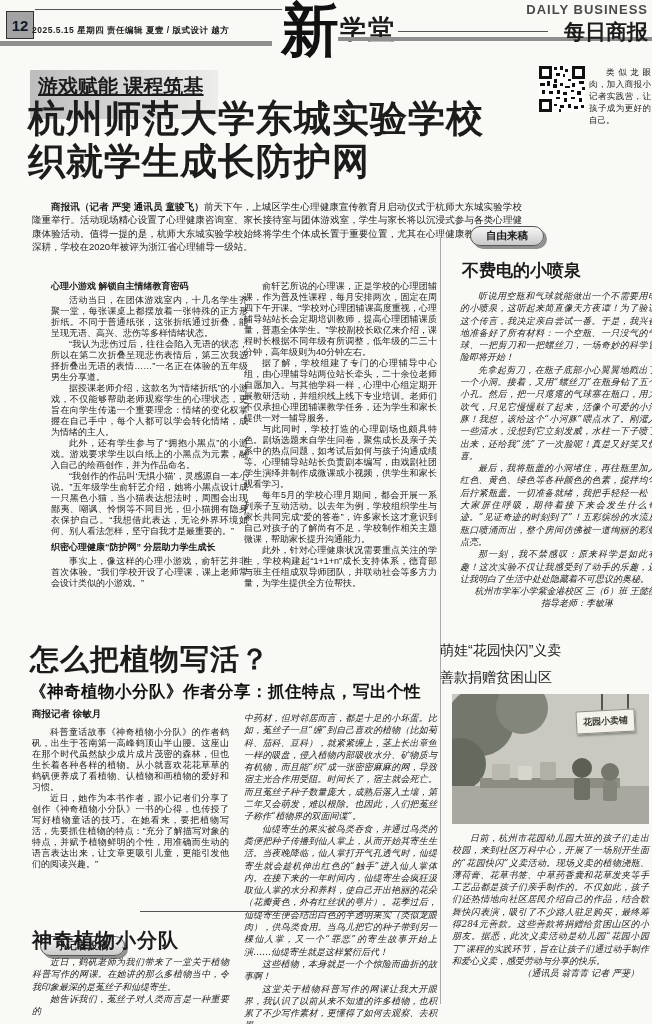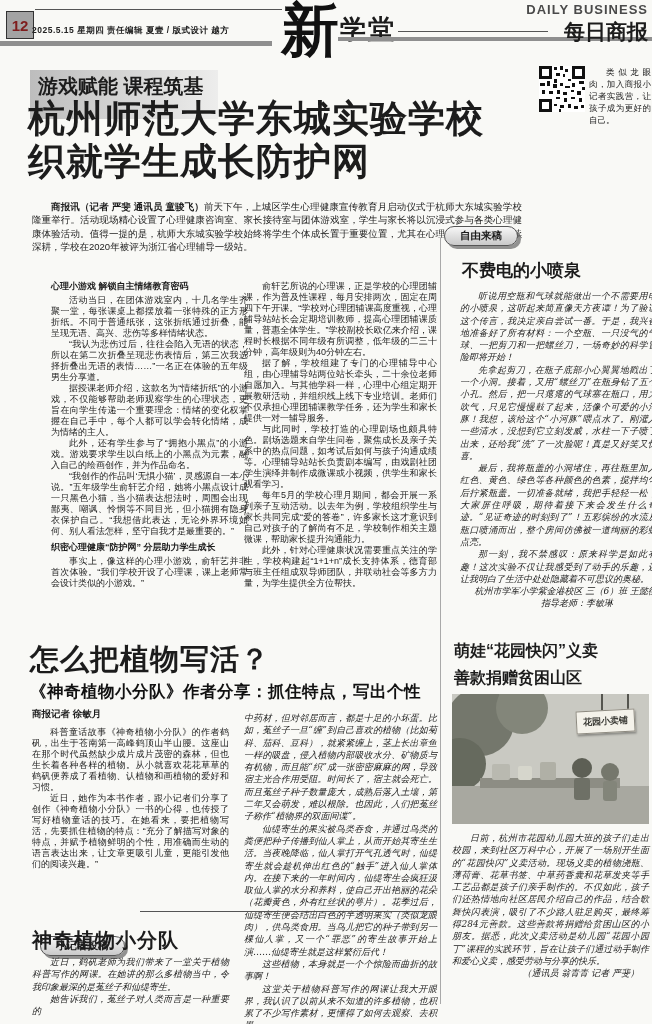--- a/index.html
+++ b/index.html
@@ -2,33 +2,33 @@
 <html><head>
 <meta charset="utf-8">
 <style>
   html,body{margin:0;padding:0;background:#e4e4e0;}
   .page{position:relative;width:652px;height:1024px;margin:0 auto;background:#f9f9f6;
         overflow:hidden;font-family:"Liberation Sans",sans-serif;color:#1c1c1c;
         box-shadow:0 0 4px rgba(0,0,0,.25);}
   .abs{position:absolute;}
   
   .rule{background:#555;}
-  .pagenum{left:6px;top:11px;width:26px;height:26px;background:#a3a3a3;color:#7f1d1d;
+  .pagenum{left:6px;top:11px;width:26px;height:26px;background:#a3a3a3;color:#0f172a;
            border:1px solid #333;display:flex;align-items:center;justify-content:center;
            font-size:15px;font-weight:bold;}
   .dateline{left:32px;top:25px;font-size:8.5px;font-weight:bold;color:#222;letter-spacing:.5px;}
   .logo-xin{left:281px;top:-8px;font-family:"DejaVu Serif",serif;font-size:58px;font-weight:bold;color:#111;}
   .logo-tang{left:340px;top:12px;font-size:26px;font-weight:900;letter-spacing:2px;}
   .mast{right:4px;top:2px;width:220px;text-align:right;}
   .mast-en{font-size:13px;font-weight:bold;color:#4a4a4a;letter-spacing:1px;}
   .mast-cn{font-size:21px;font-weight:900;margin-top:1px;}
   .bar{background:#8f8f8f;}
   
   .kicker{left:30px;top:70px;padding:3px 14px 19px 8px;font-size:20px;font-weight:bold;
-          background:linear-gradient(90deg,#bdbdbd,#ededec);}
+          background:linear-gradient(90deg,#bdbdbd,#ededec);text-decoration:underline;}
   .h1{left:28px;font-size:37px;font-weight:900;letter-spacing:1px;white-space:nowrap;}
   
   .qrbox{left:539px;top:66px;width:113px;display:flex;gap:4px;}
   .qrtext{font-size:8.5px;line-height:12px;text-align:justify;text-indent:2em;width:62px;color:#222;}
   
   .col{text-align:justify;}
   .col p{margin:0;font-size:9px;line-height:11px;text-align:justify;}
   .col p.ind{text-indent:2em;}
   .lead{left:32px;top:190px;width:490px;font-size:9.5px;line-height:13.5px;text-align:justify;text-indent:2em;}
   .lead b{font-weight:bold;}
@@ -41,21 +41,21 @@
   .pr10{padding-right:10px;}
   
   .badge{display:inline-block;border:1px solid #555;border-radius:11px;padding:2px 15px;
          font-size:10.5px;font-weight:bold;background:linear-gradient(#f7f7f7,#c9c9c9);
          box-shadow:3px 3px 0 rgba(110,110,110,.75);}
   
   .int-title{left:30px;top:640px;font-size:29px;font-weight:900;letter-spacing:1px;}
   .int-sub{left:30px;top:681px;font-size:16.5px;font-weight:600;letter-spacing:.5px;color:#111;}
   .byline{left:32px;top:708px;font-size:9.5px;font-weight:bold;}
   .essay-title{left:32px;top:927px;font-size:20px;font-weight:900;letter-spacing:1px;}
-  .char-title{left:454px;top:637px;font-size:16px;font-weight:700;line-height:27px;}
+  .char-title{left:440px;top:637px;font-size:14px;font-weight:400;line-height:27px;}
   
   .photo{left:452px;top:694px;width:197px;height:130px;background:#c7c7c1;overflow:hidden;}
   .photo-sign{position:absolute;right:14px;top:16px;background:#f4f2ea;border:1px solid #8d8a80;
               padding:4px 6px;font-size:9px;font-weight:bold;color:#3a3a35;transform:rotate(-3deg);
               writing-mode:horizontal-tb;box-shadow:1px 2px 2px rgba(0,0,0,.3);}
   .vrule{left:440px;top:238px;width:1px;height:766px;background:#a9a9a9;}
   .hline{left:140px;top:911px;width:297px;height:1px;background:#555;}
 </style>
 </head>
 <body>
@@ -140,21 +140,21 @@
   <div class="abs col" style="left:244px;top:281px;width:193px;">
     <p class="ind">俞轩艺所说的心理课，正是学校的心理团辅课，作为普及性课程，每月安排两次，固定在周四下午开课。“学校对心理团辅课高度重视，心理辅导站站长会定期培训教师，提高心理团辅课质量，普惠全体学生。”学校副校长欧亿来介绍，课程时长根据不同年级有所调整，低年级的二三十分钟，高年级则为40分钟左右。</p>
     <p class="ind">据了解，学校组建了专门的心理辅导中心组，由心理辅导站两位站长牵头，二十余位老师自愿加入。与其他学科一样，心理中心组定期开展教研活动，并组织线上线下专业培训。老师们不仅承担心理团辅课教学任务，还为学生和家长提供一对一辅导服务。</p>
     <p class="ind">与此同时，学校打造的心理剧场也颇具特色。剧场选题来自学生问卷，聚焦成长及亲子关系中的热点问题，如考试后如何与孩子沟通成绩等。心理辅导站站长负责剧本编写，由戏剧社团学生演绎并制作成微课或小视频，供学生和家长观看学习。</p>
     <p class="ind">每年5月的学校心理月期间，都会开展一系列亲子互动活动。以去年为例，学校组织学生与家长共同完成“爱的答卷”，许多家长这才意识到自己对孩子的了解尚有不足，学校制作相关主题微课，帮助家长提升沟通能力。</p>
     <p class="ind">此外，针对心理健康状况需要重点关注的学生，学校构建起“1+1+n”成长支持体系，德育部与班主任组成双导师团队，并联动社会等多方力量，为学生提供全方位帮扶。</p>
   </div>
 
   <div class="abs vrule"></div>
 
-  <span class="abs badge" style="left:444px;top:226px;">自由来稿</span>
+  <span class="abs badge" style="left:470px;top:226px;">自由来稿</span>
   <div class="abs" style="left:462px;top:259px;font-size:17px;font-weight:bold;">不费电的小喷泉</div>
   <div class="abs col kai" style="left:452px;top:290px;width:197px;margin-left:8px;">
     <p class="ind">听说用空瓶和气球就能做出一个不需要用电的小喷泉，这听起来简直像天方夜谭！为了验证这个传言，我决定亲自尝试一番。于是，我兴奋地准备好了所有材料：一个空瓶、一只没气的气球、一把剪刀和一把螺丝刀，一场奇妙的科学冒险即将开始！</p>
     <p class="ind">先拿起剪刀，在瓶子底部小心翼翼地戳出了一个小洞。接着，又用“螺丝刀”在瓶身钻了五个小孔。然后，把一只瘪瘪的气球塞在瓶口，用力吹气，只见它慢慢鼓了起来，活像个可爱的小河豚！我想，该给这个“小河豚”喂点水了。刚灌入一些清水，没想到它立刻发威，水柱一下子喷了出来，还给我“洗”了一次脸呢！真是又好笑又惊喜。</p>
     <p class="ind">最后，我将瓶盖的小洞堵住，再往瓶里加入红色、黄色、绿色等各种颜色的色素，搅拌均匀后拧紧瓶盖。一切准备就绪，我把手轻轻一松，大家屏住呼吸，期待着接下来会发生什么奇迹。“见证奇迹的时刻到了”！五彩缤纷的水流从瓶口喷涌而出，整个房间仿佛被一道绚丽的彩虹点亮。</p>
     <p class="ind">那一刻，我不禁感叹：原来科学是如此有趣！这次实验不仅让我感受到了动手的乐趣，还让我明白了生活中处处隐藏着不可思议的奥秘。</p>
     <p class="alignr">杭州市学军小学紫金港校区 三（6）班 王懿衡</p>
     <p class="alignr pr44">指导老师：李敏琳</p>
   </div>
 

